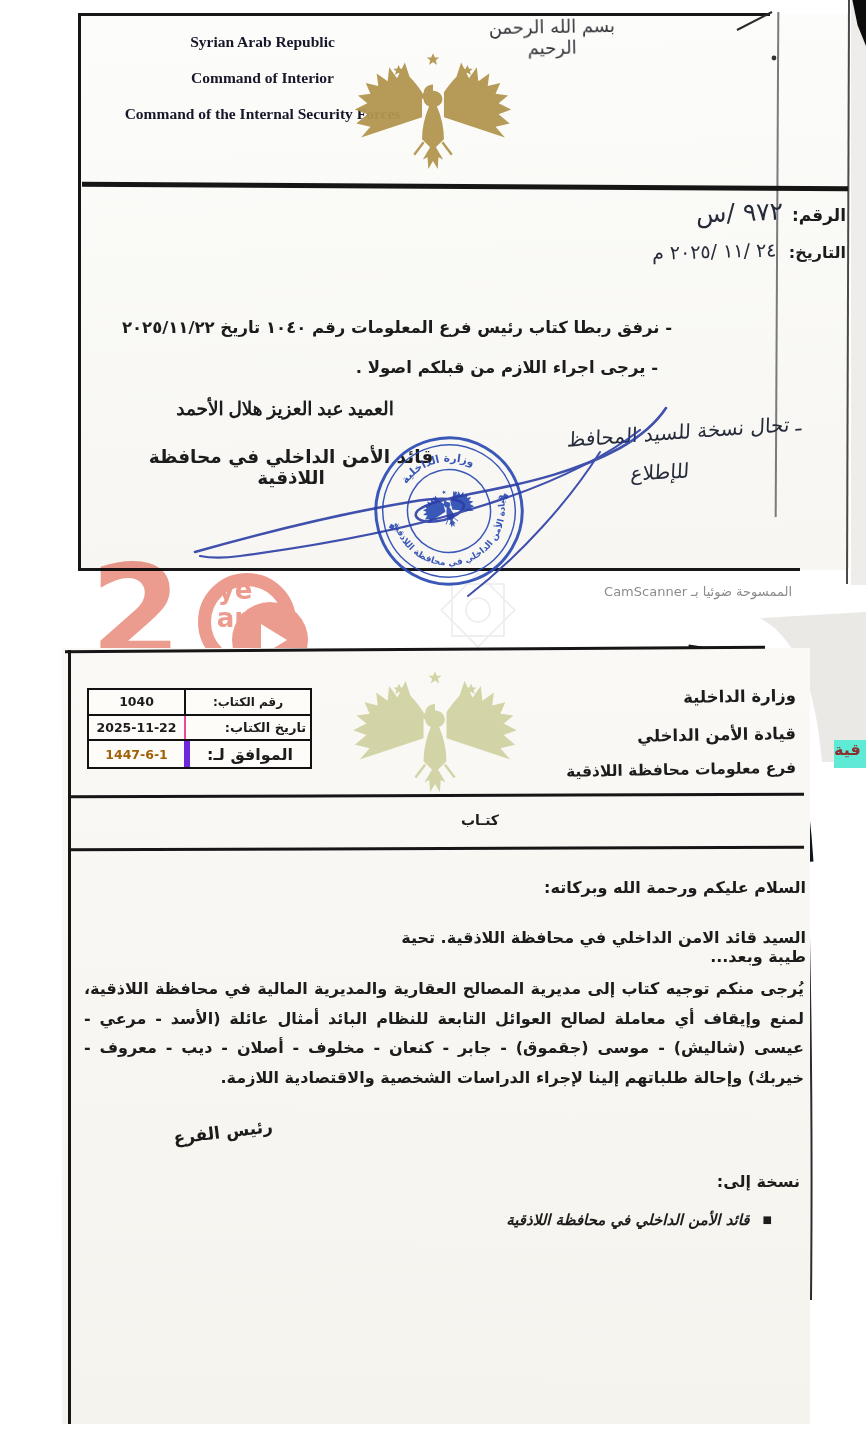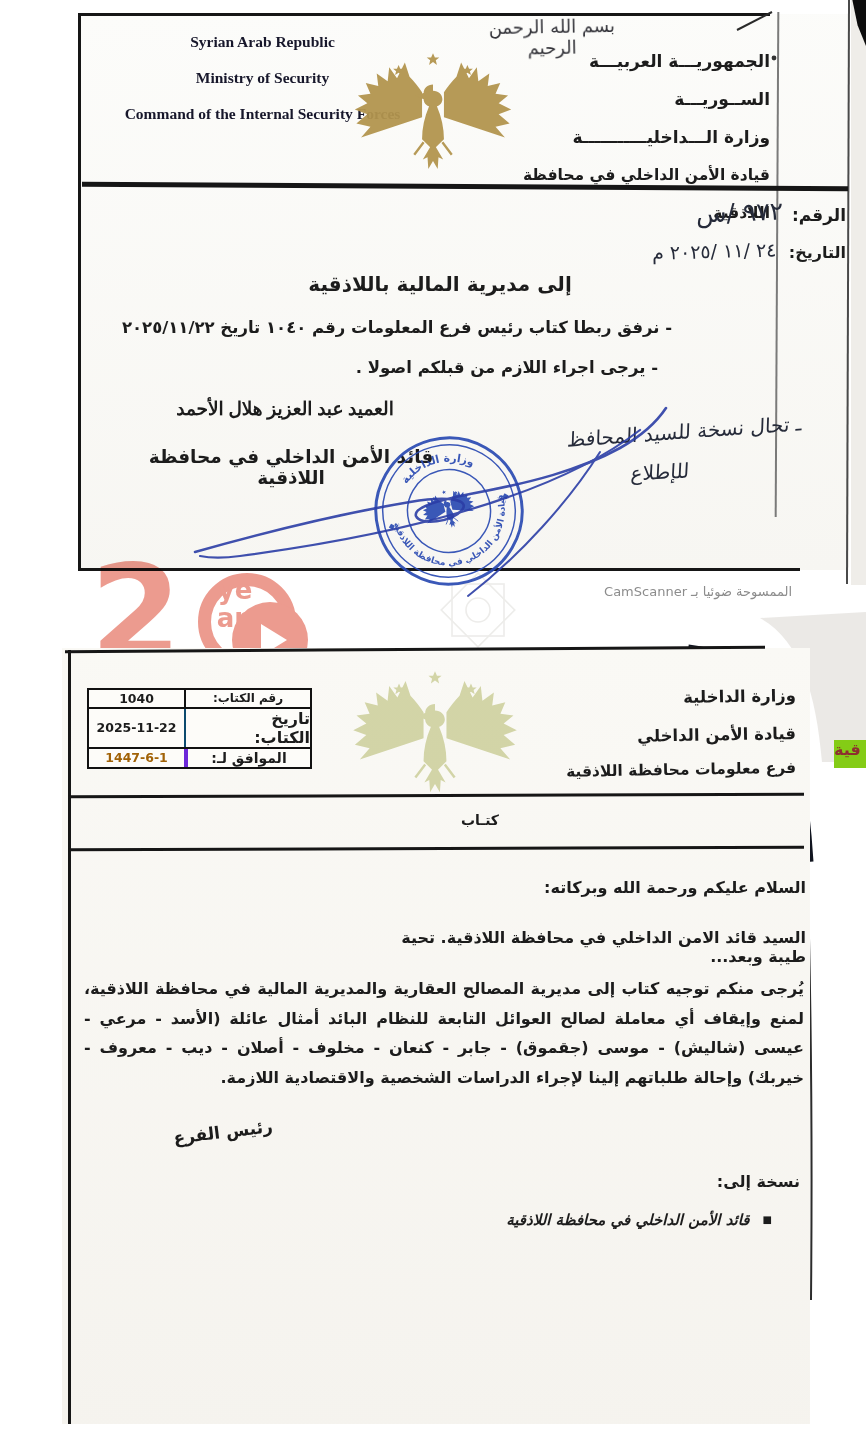--- a/index.html
+++ b/index.html
@@ -65,47 +65,41 @@
 
   <div class="abs line" style="left:78px;top:13px;width:692px;height:3px;"></div>
   <div class="abs line" style="left:78px;top:13px;width:3px;height:557px;"></div>
   <div class="abs line" style="left:78px;top:568px;width:722px;height:3px;"></div>
   <div class="abs" style="left:847px;top:0;width:2px;height:584px;background:#4a4a4a;transform:rotate(0.2deg);"></div>
   <div class="abs" style="left:776px;top:12px;width:2px;height:505px;background:#5a5a5a;opacity:.8;transform:rotate(0.3deg);"></div>
   <div class="abs line" style="left:82px;top:184px;width:766px;height:5px;transform:rotate(0.35deg);"></div>
 
   <div class="abs en b" style="left:95px;top:24px;width:335px;text-align:center;font-size:15.5px;line-height:36px;">
     <div>Syrian Arab Republic</div>
-    <div>Ministry of Security</div>
+    <div>Command of Interior</div>
     <div>Command of the Internal Security Forces</div>
   </div>
 
   <div class="abs ar rtl" style="left:462px;top:16px;width:180px;text-align:center;font-size:18px;color:#34343a;transform:rotate(-1deg);">بسم الله الرحمن الرحيم</div>
 
   <svg class="abs" style="left:347px;top:50px;color:#b3954e;opacity:.95;" width="172" height="133" viewBox="0 0 220 170">
     <use href="#eagle" fill="currentColor"></use>
   </svg>
 
-  <div class="abs ar rtl b" style="left:490px;top:42px;width:280px;text-align:right;">
-    <div style="font-size:17px;line-height:38px;">الجمهوريـــة العربيـــة الســوريـــة</div>
-    <div style="font-size:17px;line-height:38px;">وزارة الـــداخليـــــــــــة</div>
-    <div style="font-size:15.5px;line-height:38px;">قيادة الأمن الداخلي في محافظة اللاذقية</div>
-  </div>
 
   <div class="abs rtl" style="left:618px;top:198px;width:228px;display:flex;gap:9px;align-items:baseline;">
     <span class="ar b" style="font-size:17px;">الرقم:</span>
     <span class="hand nowrap" style="font-size:25px;transform:rotate(-2deg);">٩٧٢ /س</span>
   </div>
 
   <div class="abs rtl" style="left:600px;top:240px;width:246px;display:flex;gap:12px;align-items:baseline;">
     <span class="ar b" style="font-size:16px;">التاريخ:</span>
     <span class="hand nowrap" style="font-size:19px;transform:rotate(-1.5deg);">٢٤ /١١ /٢٠٢٥ م</span>
   </div>
 
-  <div class="abs ar rtl b" style="left:280px;top:272px;width:320px;text-align:center;font-size:20px;">إلى مديرية المالية باللاذقية</div>
 
   <div class="abs ar rtl b nowrap" style="left:230px;top:318px;width:442px;text-align:right;font-size:16.5px;">- نرفق ربطا كتاب رئيس فرع المعلومات رقم ١٠٤٠ تاريخ ٢٠٢٥/١١/٢٢</div>
   <div class="abs ar rtl b nowrap" style="left:270px;top:358px;width:388px;text-align:right;font-size:16.5px;">- يرجى اجراء اللازم من قبلكم اصولا .</div>
 
   <div class="abs ar rtl b" style="left:150px;top:398px;width:270px;text-align:center;font-size:18.5px;font-family:Liberation Serif, serif;">العميد عبد العزيز هلال الأحمد</div>
   <div class="abs ar rtl b" style="left:130px;top:446px;width:322px;text-align:center;font-size:18.5px;">قائد الأمن الداخلي في محافظة اللاذقية</div>
 
   <div class="abs ar rtl nowrap hand" style="left:556px;top:420px;width:246px;text-align:right;font-size:20px;transform:rotate(-4deg) skewX(-6deg);">ـ تحال نسخة للسيد المحافظ</div>
   <div class="abs ar rtl nowrap hand" style="left:600px;top:460px;width:120px;text-align:center;font-size:20px;letter-spacing:3px;transform:rotate(-3deg) skewX(-6deg);">للإطلاع</div>
 
@@ -168,25 +162,25 @@
   <div class="abs line" style="left:68px;top:794px;width:736px;height:3px;transform:rotate(-0.2deg);"></div>
   <div class="abs line" style="left:68px;top:847px;width:736px;height:3px;transform:rotate(-0.2deg);"></div>
   <div class="abs" style="left:0;top:1436px;width:545px;height:3px;background:#111;"></div>
 
   <div class="abs rtl" style="left:87px;top:688px;width:221px;height:77px;border:2px solid #111;display:grid;grid-template-rows:1fr 1fr 1fr;background:#fdfcf9;">
     <div style="display:grid;grid-template-columns:57% 43%;border-bottom:2px solid #111;">
       <div class="cell ar b" style="font-size:12px;border-left:2px solid #111;">رقم الكتاب:</div>
       <div class="cell b" style="font-size:12.5px;direction:ltr;color:#1c1c1c;">1040</div>
     </div>
     <div style="display:grid;grid-template-columns:57% 43%;border-bottom:2px solid #111;">
-      <div class="cell ar b" style="font-size:16px;border-left:2px solid #0c4a6e;padding-left:35px;">تاريخ الكتاب:</div>
+      <div class="cell ar b" style="font-size:13px;border-left:2px solid #ec4899;padding-left:35px;">تاريخ الكتاب:</div>
       <div class="cell b" style="font-size:12.5px;direction:ltr;color:#1c1c1c;">2025-11-22</div>
     </div>
     <div style="display:grid;grid-template-columns:57% 43%;">
-      <div class="cell ar b" style="font-size:14px;border-left:4px solid #6d28d9;">الموافق لـ:</div>
+      <div class="cell ar b" style="font-size:16px;border-left:6px solid #6d28d9;">الموافق لـ:</div>
       <div class="cell b" style="font-size:12.5px;direction:ltr;color:#a16207;">1447-6-1</div>
     </div>
   </div>
 
   <svg class="abs" style="left:345px;top:668px;color:#c6c98e;opacity:.75;" width="180" height="139" viewBox="0 0 220 170">
     <use href="#eagle" fill="currentColor"></use>
   </svg>
 
   <div class="abs ar rtl b" style="left:560px;top:688px;width:236px;text-align:right;font-size:16.5px;transform:rotate(-1deg);">وزارة الداخلية</div>
   <div class="abs ar rtl b" style="left:560px;top:726px;width:236px;text-align:right;font-size:16.5px;transform:rotate(-1deg);">قيادة الأمن الداخلي</div>
@@ -200,15 +194,15 @@
   <div class="abs ar rtl b" style="left:84px;top:974px;width:720px;font-size:16px;line-height:29.5px;text-align:justify;text-align-last:right;">يُرجى منكم توجيه كتاب إلى مديرية المصالح العقارية والمديرية المالية في محافظة اللاذقية، لمنع وإيقاف أي معاملة لصالح العوائل التابعة للنظام البائد أمثال عائلة (الأسد - مرعي - عيسى (شاليش) - موسى (جقموق) - جابر - كنعان - مخلوف - أصلان - ديب - معروف - خيربك) وإحالة طلباتهم إلينا لإجراء الدراسات الشخصية والاقتصادية اللازمة.</div>
 
   <div class="abs ar rtl b" style="left:158px;top:1122px;width:130px;text-align:center;font-size:17px;transform:rotate(-7deg);">رئيس الفرع</div>
 
   <div class="abs ar rtl b" style="left:650px;top:1172px;width:150px;text-align:right;font-size:16px;">نسخة إلى:</div>
   <div class="abs ar rtl" style="left:460px;top:1210px;width:312px;text-align:right;font-style:italic;">
     <span style="font-size:10px;vertical-align:2px;color:#1c1c1c;">■</span>
     <span class="ar b" style="font-size:15px;margin-right:8px;">قائد الأمن الداخلي في محافظة اللاذقية</span>
   </div>
 
-  <div class="abs rtl" style="left:834px;top:740px;width:32px;height:28px;background:#84cc16;overflow:hidden;color:#8d2f2f;font-weight:bold;font-size:16px;text-align:left;">قية</div>
+  <div class="abs rtl" style="left:834px;top:740px;width:32px;height:28px;background:#5eead4;overflow:hidden;color:#8d2f2f;font-weight:bold;font-size:16px;text-align:left;">قية</div>
 
 </div>
 
 </body></html>

